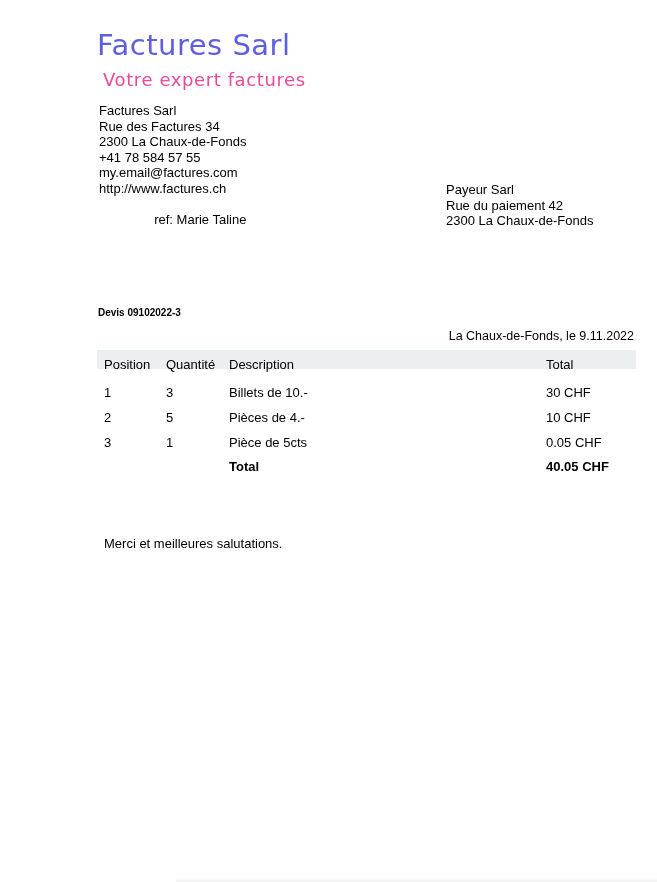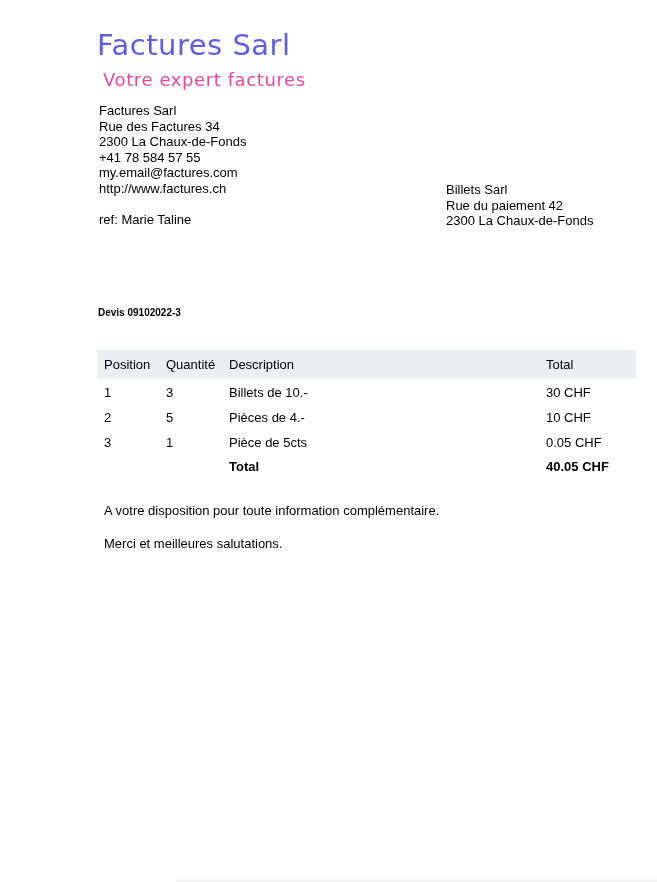--- a/index.html
+++ b/index.html
@@ -43,20 +43,21 @@
   
   .sender-block {
     position: absolute;
     left: 63px;
     top: 103px;
     font-size: 13px;
     line-height: 15.5px;
   }
   .sender-ref {
     margin-top: 15.5px;
+    text-align: right;
   }
   .recipient-block {
     position: absolute;
     left: 410px;
     top: 182px;
     font-size: 13px;
     line-height: 15.5px;
   }
 
   
@@ -80,21 +81,21 @@
     left: 61px;
     top: 350px;
     width: 539px;
     height: 130px;
     font-size: 13px;
   }
   .items-head {
     position: absolute;
     left: 0; top: 0;
     width: 539px;
-    height: 29px;
+    height: 19px;
     background: #eceff0;
   }
   .trow {
     position: absolute;
     left: 0;
     width: 539px;
     height: 16px;
   }
   .c-pos   { position: absolute; left: 7px;   top: 0; white-space: nowrap; }
   .c-qty   { position: absolute; left: 69px;  top: 0; white-space: nowrap; }
@@ -142,26 +143,27 @@
     <div>Factures Sarl</div>
     <div>Rue des Factures 34</div>
     <div>2300 La Chaux-de-Fonds</div>
     <div>+41 78 584 57 55</div>
     <div>my.email@factures.com</div>
     <div>http://www.factures.ch</div>
     <div class="sender-ref">ref: Marie Taline</div>
   </div>
 
   <div class="recipient-block">
-    <div>Billets Sarl</div>
+    <div>Payeur Sarl</div>
     <div>Rue du paiement 42</div>
     <div>2300 La Chaux-de-Fonds</div>
   </div>
 
   <div class="doc-title">Devis 09102022-3</div>
+  <div class="doc-date">La Chaux-de-Fonds, le 9.11.2022</div>
 
   <div class="items-table">
     <div class="items-head">
       <span class="c-pos">Position</span>
       <span class="c-qty">Quantité</span>
       <span class="c-desc">Description</span>
       <span class="c-total">Total</span>
     </div>
 
     <div class="trow row-1">
@@ -184,18 +186,17 @@
       <span class="c-desc">Pièce de 5cts</span>
       <span class="c-total">0.05 CHF</span>
     </div>
 
     <div class="trow row-total">
       <span class="c-desc">Total</span>
       <span class="c-total">40.05 CHF</span>
     </div>
   </div>
 
-  <div class="closing-1">A votre disposition pour toute information complémentaire.</div>
   <div class="closing-2">Merci et meilleures salutations.</div>
 
   <div class="page-edge"></div>
 
 </div>
 
 </body></html>

